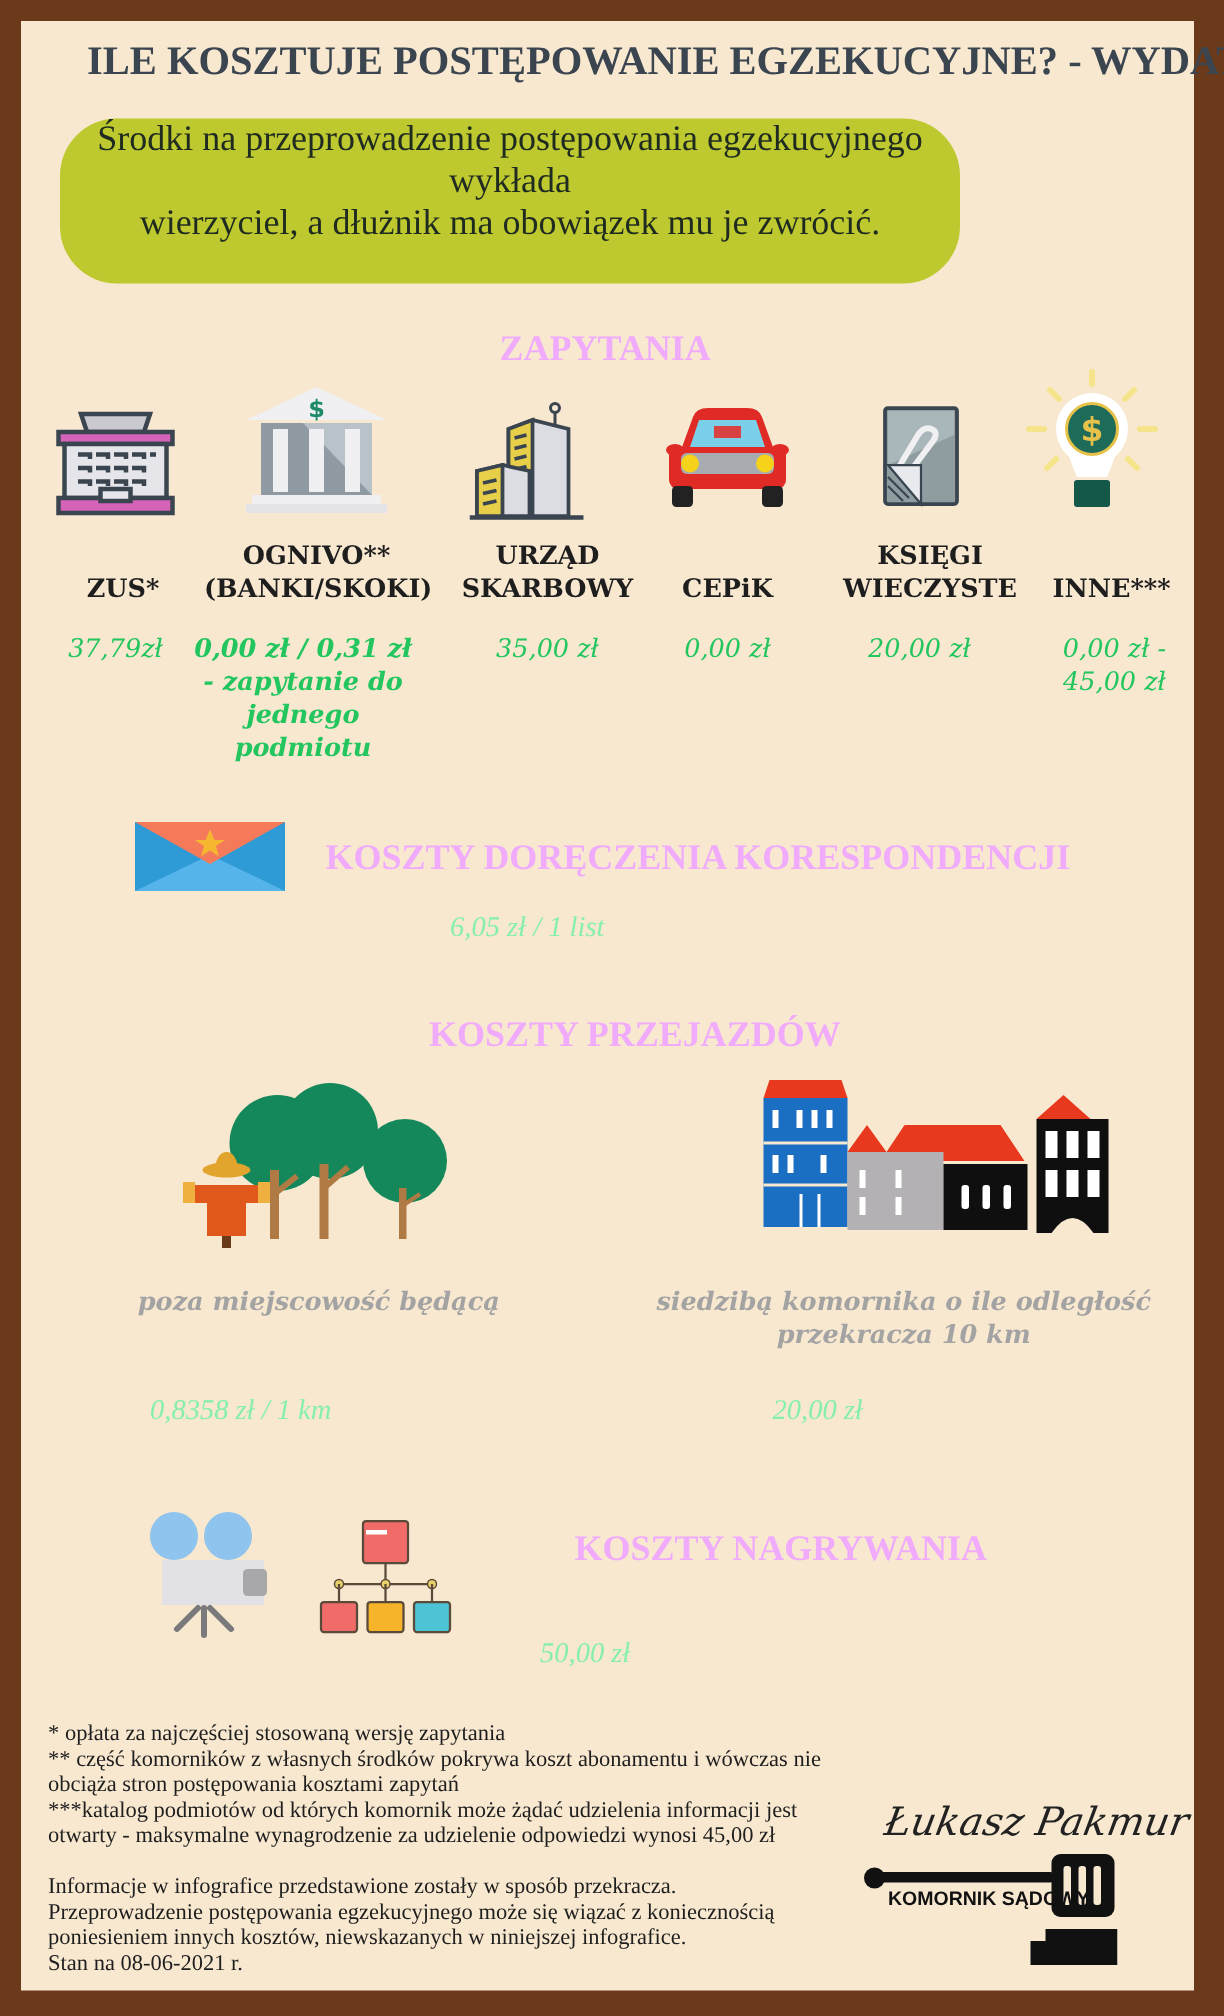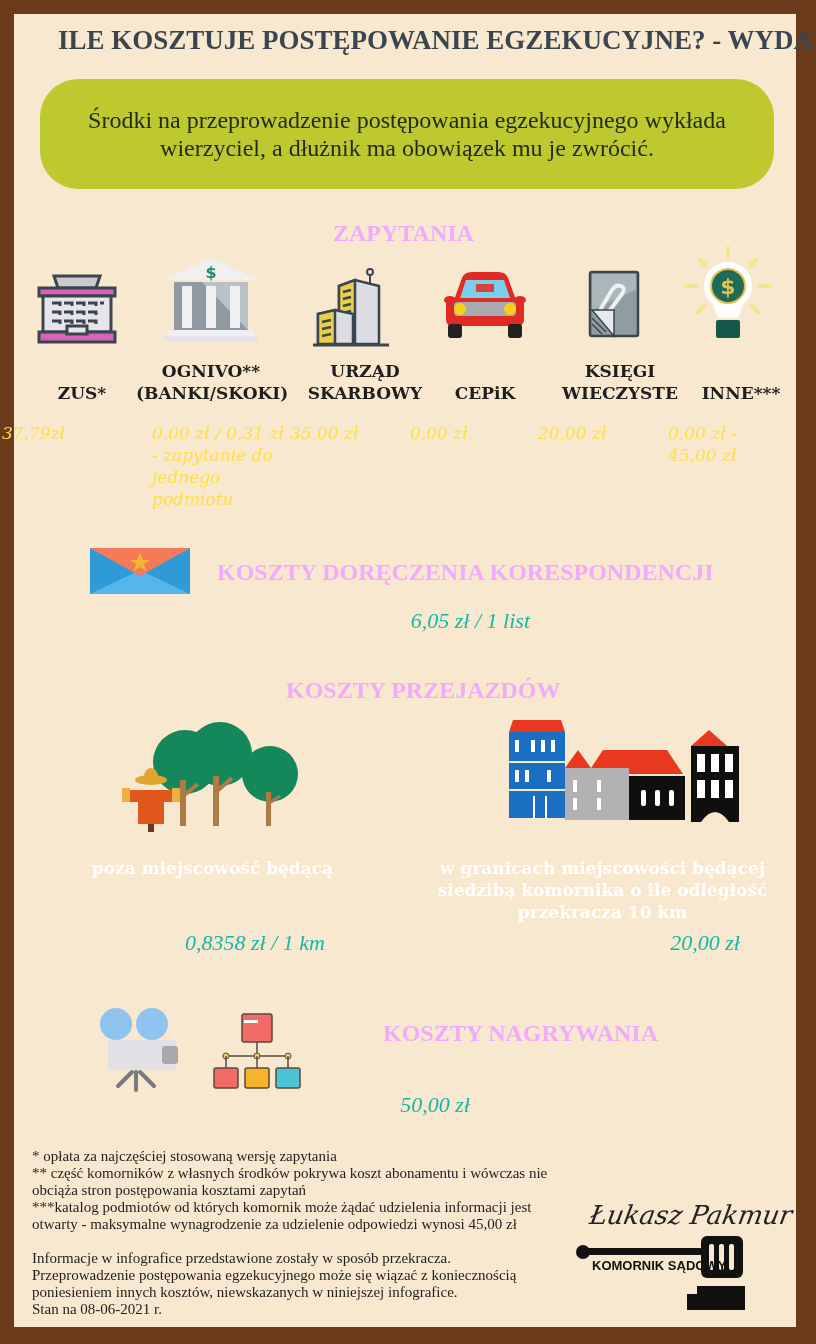--- a/index.html
+++ b/index.html
@@ -10,41 +10,41 @@
   .panel {
     position: absolute; left: 14px; top: 14px; width: 782px; height: 1313px;
     background: #f8e8d0;
   }
   .abs { position: absolute; }
   .title {
     left: 58px; top: 25px; width: 740px; font-family: "Liberation Serif", serif;
     font-weight: bold; font-size: 27px; color: #3a4550; letter-spacing: 0px; white-space: nowrap;
   }
   .banner {
-    left: 40px; top: 79px; width: 734px; height: 110px; background: #bdc92e;
-    border-radius: 38px; display: flex; align-items: center; justify-content: center;
+    left: 40px; top: 79px; width: 600px; height: 110px; background: #bdc92e;
+    border-radius: 38px; display: flex; justify-content: center;
     text-align: center; font-family: "Liberation Serif", serif; font-size: 24px; line-height: 28px; color: #1f2a20;
   }
   .h2 {
     font-family: "Liberation Serif", serif; font-weight: bold; font-size: 24px; color: #f0abfc; white-space: nowrap;
   }
   .col-label {
     font-family: "DejaVu Serif", serif; font-weight: bold; font-size: 17px; line-height: 22px;
     text-align: center; color: #1e1e1e; width: 150px;
   }
   .col-value {
     font-family: "DejaVu Serif", serif; font-style: italic; font-size: 17px; line-height: 22px;
-    color: #fde047; width: 150px;
+    text-align: center; color: #22c55e; width: 150px;
   }
   .sub-label {
     font-family: "DejaVu Serif", serif; font-weight: bold; font-size: 17px; line-height: 22px;
-    text-align: center; color: #ffffff;
+    text-align: center; color: #a3a3a3; font-style: italic;
   }
   .sub-value {
-    font-family: "Liberation Serif", serif; font-style: italic; font-size: 22px; text-align: right; color: #14b8a6;
+    font-family: "Liberation Serif", serif; font-style: italic; font-size: 19px; text-align: left; color: #86efac;
   }
   .footnotes {
     left: 32px; top: 1148px; width: 560px; font-family: "Liberation Serif", serif;
     font-size: 15px; line-height: 17px; color: #1e1e1e;
   }
   .footnotes p { margin: 0; }
   .footnotes .gap { height: 17px; }
   .logo-sig {
     left: 590px; top: 1200px; font-family: "DejaVu Serif", serif; font-style: italic;
     font-size: 26px; color: #222; transform: skewX(-10deg); white-space: nowrap;
@@ -179,21 +179,21 @@
     <div>WIECZYSTE</div>
 </div>
 <div class="abs col-label" style="left:666px; top:360px;">
   <div>&nbsp;</div>
     <div>INNE***</div>
 </div>
 
 <div class="abs col-value" style="left:2px; top:422px;">
   <div>37,79zł</div>
 </div>
-<div class="abs col-value" style="left:152px; top:422px; width:152px;">
+<div class="abs col-value" style="left:126px; top:422px; width:152px;font-weight:bold;">
   <div>0,00 zł / 0,31 zł</div>
     <div>- zapytanie do</div>
     <div>jednego podmiotu</div>
 </div>
 <div class="abs col-value" style="left:290px; top:422px;">
   <div>35,00 zł</div>
 </div>
 <div class="abs col-value" style="left:410px; top:422px;">
   <div>0,00 zł</div>
 </div>
@@ -275,21 +275,20 @@
       <rect x="206" y="62" width="8" height="18"></rect>
       <rect x="220" y="62" width="8" height="18"></rect>
   </g>
   <path d="M196 104 Q210 84 224 104 Z" fill="#f8e8d0"></path>
 </svg>
 
 <div class="abs sub-label" style="left:60px; top:857px; width:305px;">
   <div>poza miejscowość będącą</div>
 </div>
 <div class="abs sub-label" style="left:430px; top:857px; width:345px;">
-  <div>w granicach miejscowości będącej</div>
     <div>siedzibą komornika o ile odległość</div>
     <div>przekracza 10 km</div>
 </div>
 <div class="abs sub-value" style="left:100px; top:930px; width:225px;">0,8358 zł / 1 km</div>
 <div class="abs sub-value" style="left:515px; top:930px; width:225px;">20,00 zł</div>
 
 <svg class="abs" style="left:98px; top:1006px;" width="86" height="88" viewBox="0 0 86 88">
   <circle cx="18" cy="18" r="16" fill="#8ec4ee"></circle>
   <circle cx="54" cy="18" r="16" fill="#8ec4ee"></circle>
   <rect x="10" y="34" width="68" height="30" fill="#e2e2e6"></rect>

